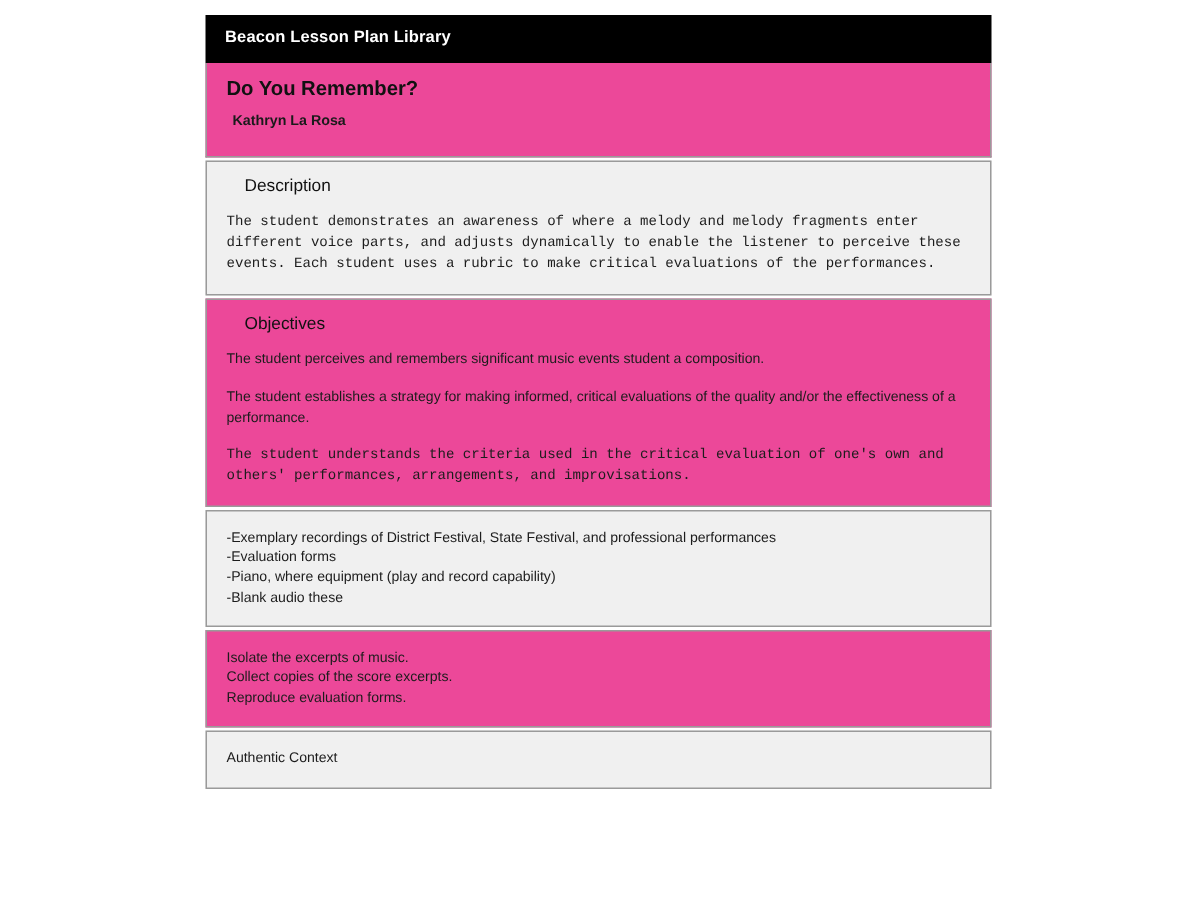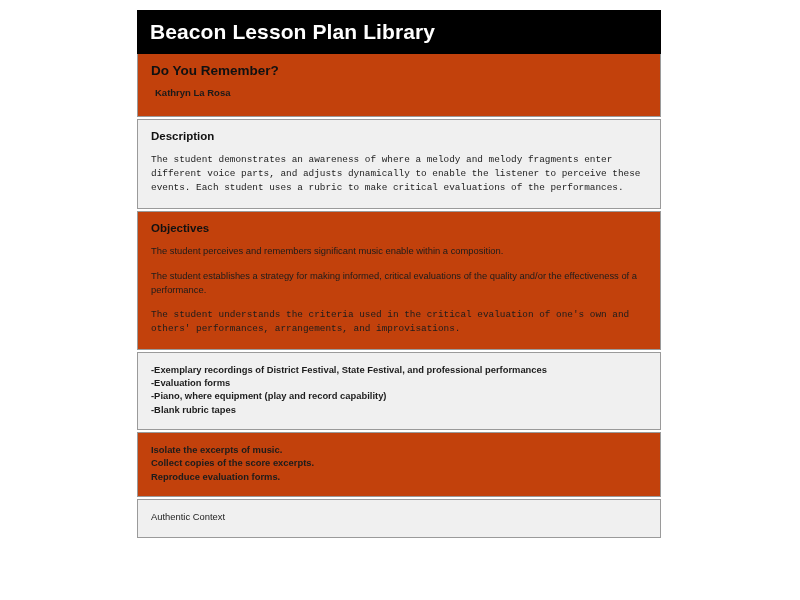--- a/index.html
+++ b/index.html
@@ -27,32 +27,32 @@
   }
 
   
   .banner {
     background: #000000;
     color: #ffffff;
     padding: 9px 13px 10px 13px;
     box-sizing: border-box;
   }
   .banner-title {
-    font-size: 21px;
+    font-size: 11px;
     font-weight: bold;
     letter-spacing: 0.1px;
     line-height: 1.2;
   }
 
   
   .box {
     border: 1px solid #9a9a9a;
     box-sizing: border-box;
     padding: 10px 13px 13px 13px;
-    background: #c2410c;
+    background: #ec4899;
     margin-bottom: 2px;
   }
   .box.shaded {
     background: #f0f0f0;
   }
   .box.titleblock {
     padding: 9px 13px 14px 13px;
     border-top: none;
   }
 
@@ -66,42 +66,41 @@
   .lesson-author {
     font-size: 9.5px;
     font-weight: bold;
     color: #1a1a1a;
     line-height: 1.2;
     margin: 4px;
   }
 
   .section-heading {
     font-size: 11.5px;
-    font-weight: bold;
+    font-weight: normal;
     color: #111111;
-    margin: 0 0 9px 0;
+    margin: 0 0 9px 12px;
     line-height: 1.2;
   }
 
   .para {
     font-size: 9.4px;
     color: #1c1c1c;
     line-height: 1.47;
     margin: 0 0 11px 0;
   }
   .para:last-child {
     margin-bottom: 0;
     font-family: Liberation Mono, monospace;
   }
 
   .tight-list {
     font-size: 9.4px;
     color: #1c1c1c;
     line-height: 1.42;
-    font-weight: bold;
   }
   .tight-list div {
     margin: 0;
   }
 
   .proc-sub {
     font-size: 9.4px;
     color: #1c1c1c;
     line-height: 1.47;
     margin: 0;
@@ -128,31 +127,31 @@
       <div class="lesson-author">Kathryn La Rosa</div>
     </div>
 
     <div class="box shaded">
       <div class="section-heading">Description</div>
       <p class="para">The student demonstrates an awareness of where a melody and melody fragments enter different voice parts, and adjusts dynamically to enable the listener to perceive these events. Each student uses a rubric to make critical evaluations of the performances.</p>
     </div>
 
     <div class="box">
       <div class="section-heading">Objectives</div>
-      <p class="para">The student perceives and remembers significant music enable within a composition.</p>
+      <p class="para">The student perceives and remembers significant music events student a composition.</p>
       <p class="para">The student establishes a strategy for making informed, critical evaluations of the quality and/or the effectiveness of a performance.</p>
       <p class="para">The student understands the criteria used in the critical evaluation of one's own and others' performances, arrangements, and improvisations.</p>
     </div>
 
     <div class="box shaded">
       <div class="tight-list">
         <div>-Exemplary recordings of District Festival, State Festival, and professional performances</div>
         <div>-Evaluation forms</div>
         <div>-Piano, where equipment (play and record capability)</div>
-        <div>-Blank rubric tapes</div>
+        <div>-Blank audio these</div>
       </div>
     </div>
 
     <div class="box">
       <div class="tight-list">
         <div>Isolate the excerpts of music.</div>
         <div>Collect copies of the score excerpts.</div>
         <div>Reproduce evaluation forms.</div>
       </div>
     </div>

